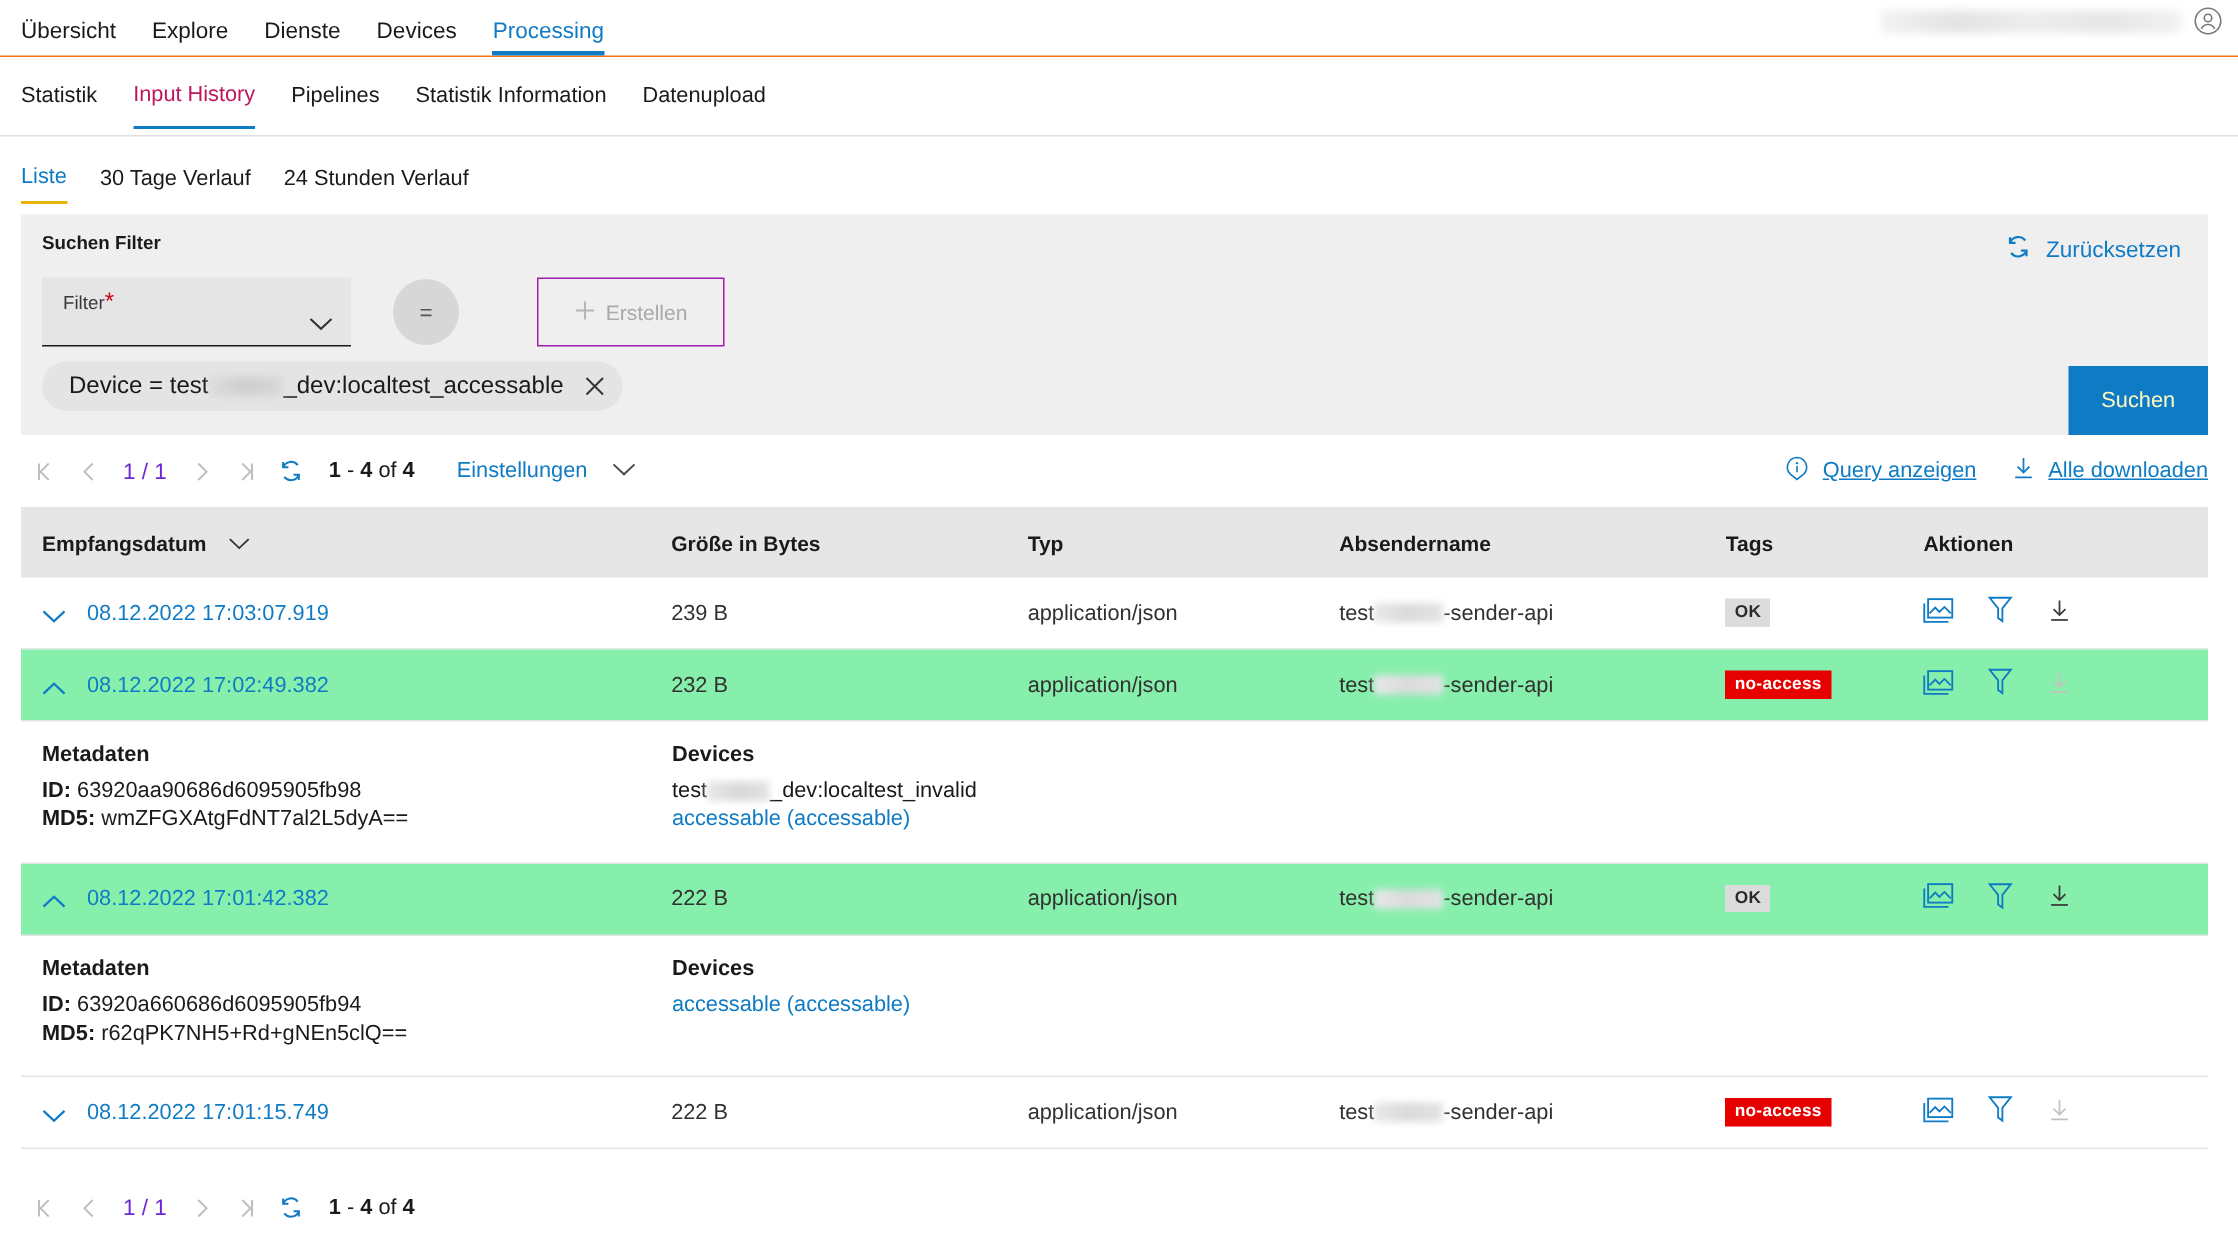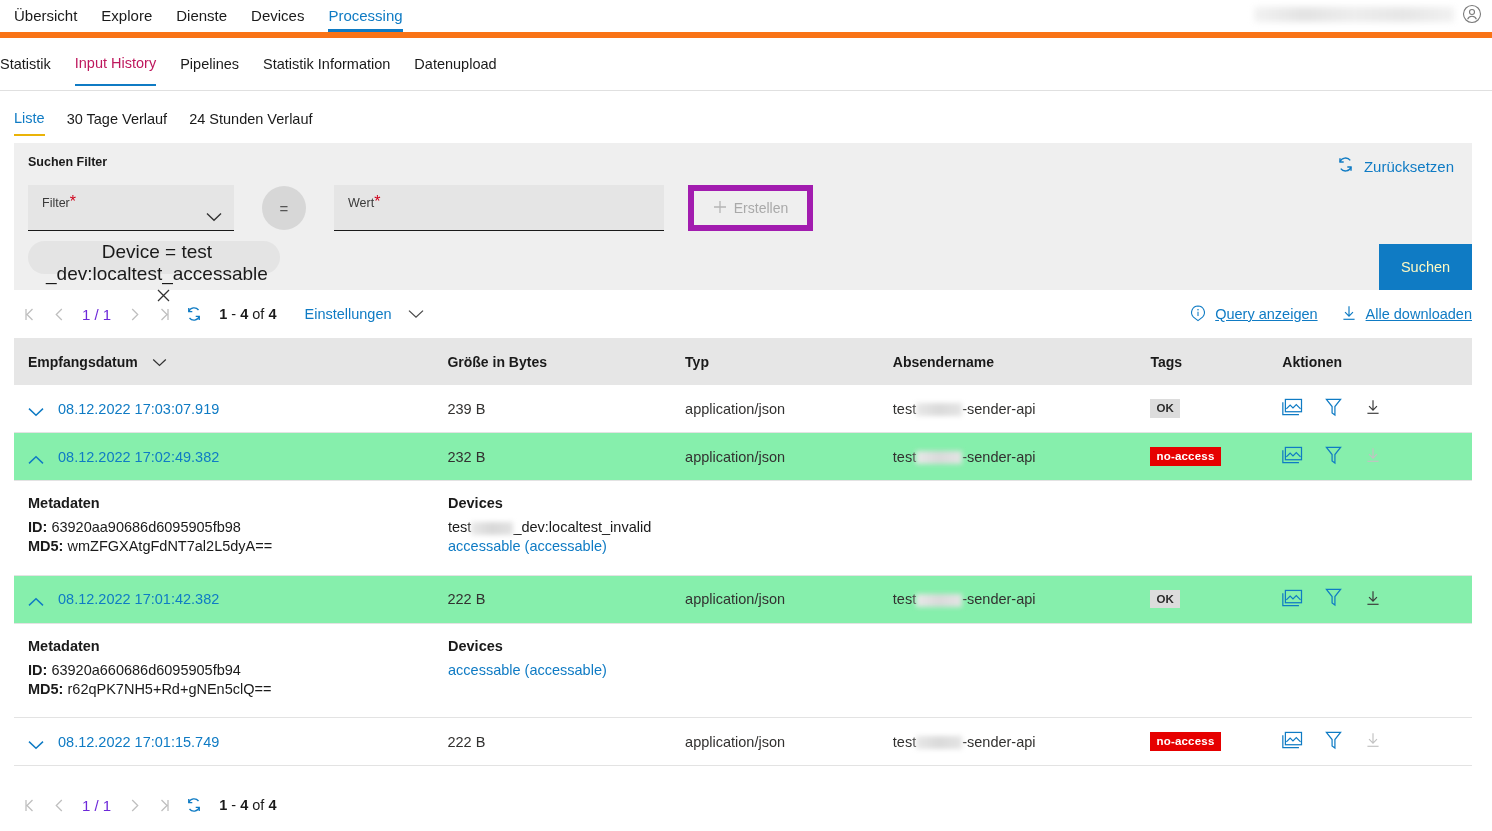--- a/index.html
+++ b/index.html
@@ -11,21 +11,21 @@
     color: #323130;
     overflow: hidden;
   }
   .page { width: 1492px; height: 831px; position: relative; background:#fff; }
 
   
   .topnav {
     height: 38px;
     display: flex; align-items: flex-end;
     padding: 0 0 0 14px;
-    border-bottom: 6px solid #f97316;
+    border-bottom: 1px solid #f97316;
     position: relative;
   }
   .topnav-item {
     font-size: 15px; color: #1a1a1a;
     padding: 0 0 9px 0; margin-right: 24px;
     cursor: pointer; line-height: 1; white-space: nowrap;
   }
   .topnav-item.active { color: #0f7bc4; border-bottom: 3px solid #0f7bc4; padding-bottom: 6px; }
   .topnav-right {
     position: absolute; right: 10px; top: 4px;
@@ -35,21 +35,21 @@
     width: 200px; height: 15px;
     background: linear-gradient(90deg,#f2f2f2,#e3e3e3,#ededed,#e6e6e6,#f1f1f1);
     filter: blur(3px);
     border-radius: 2px;
   }
   .avatar-ic { width: 20px; height: 20px; }
 
   
   .subnav {
     height: 53px; display: flex; align-items: center;
-    border-bottom: 1px solid #e0e0e0;
+    padding-left: 14px; border-bottom: 1px solid #e0e0e0;
   }
   .subnav-item {
     font-size: 14.5px; color: #1a1a1a; margin-right: 24px;
     cursor: pointer; padding: 14px 0 13px 0; line-height: 1;
   }
   .subnav-item.active { color: #be185d; border-bottom: 2px solid #0f7bc4; }
 
   
   .viewtabs { display:flex; align-items:center; padding: 22px 0 0 14px; height: 43px; }
   .viewtab { font-size: 14.5px; color:#1a1a1a; margin-right: 22px; cursor:pointer; padding-bottom: 8px; line-height:1; }
@@ -77,30 +77,30 @@
     position:absolute; right: 12px; bottom: 12px; width: 16px; height: 10px;
   }
   .eq-circle {
     width: 44px; height: 44px; border-radius: 50%;
     background:#d7d7d7; color:#555; font-size: 15px;
     display:flex; align-items:center; justify-content:center;
     margin: 1px 28px 0 28px; flex: none;
   }
   .erstellen {
     width: 125px; height: 46px; margin-left: 24px;
-    border: 6px solid #a21caf; background: transparent;
+    border: 1px solid #a21caf; background: transparent;
     color:#a9a9a9; font-size: 14px; font-family: inherit;
     display:flex; align-items:center; justify-content:center; gap:7px;
     cursor: default;
   }
   .chip {
     position:absolute; left: 14px; top: 98px;
     height: 33px; border-radius: 17px; background:#e4e4e4;
     display:flex; align-items:center; padding: 0 12px 0 18px;
-    font-size: 19px; color:#1a1a1a;flex-direction:column;
+    font-size: 16px; color:#1a1a1a;
   }
   .chip-blur {
     display:inline-block; width: 48px; height: 13px;
     background: linear-gradient(90deg,#dcdcdc,#cfcfcf,#d8d8d8);
     filter: blur(2.6px); vertical-align: middle; margin: 0 1px;
   }
   .chip-x { margin-left: 14px; width: 13px; height: 13px; cursor:pointer; }
   .reset-link {
     position:absolute; right: 18px; top: 12px;
     display:flex; align-items:center; gap:9px;
@@ -239,23 +239,20 @@
         <span class="field-label">Filter</span><span class="req">*</span>
         <span class="chev-down">
           <svg width="16" height="10" viewBox="0 0 16 10">
               <path d="M1 1.6 8 8.2 15 1.6" fill="none" stroke="#333" stroke-width="1.4"></path>
             </svg>
         </span>
       </div>
 
       <div class="eq-circle">=</div>
 
-      <div class="field wert">
-        <span class="field-label">Wert</span><span class="req">*</span>
-      </div>
 
       <div class="erstellen">
         <span>
           <svg width="14" height="14" viewBox="0 0 14 14">
               <path d="M7 1v12M1 7h12" stroke="#b5b5b5" stroke-width="1.3"></path>
             </svg>
         </span>
         <span>Erstellen</span>
       </div>
     </div>

